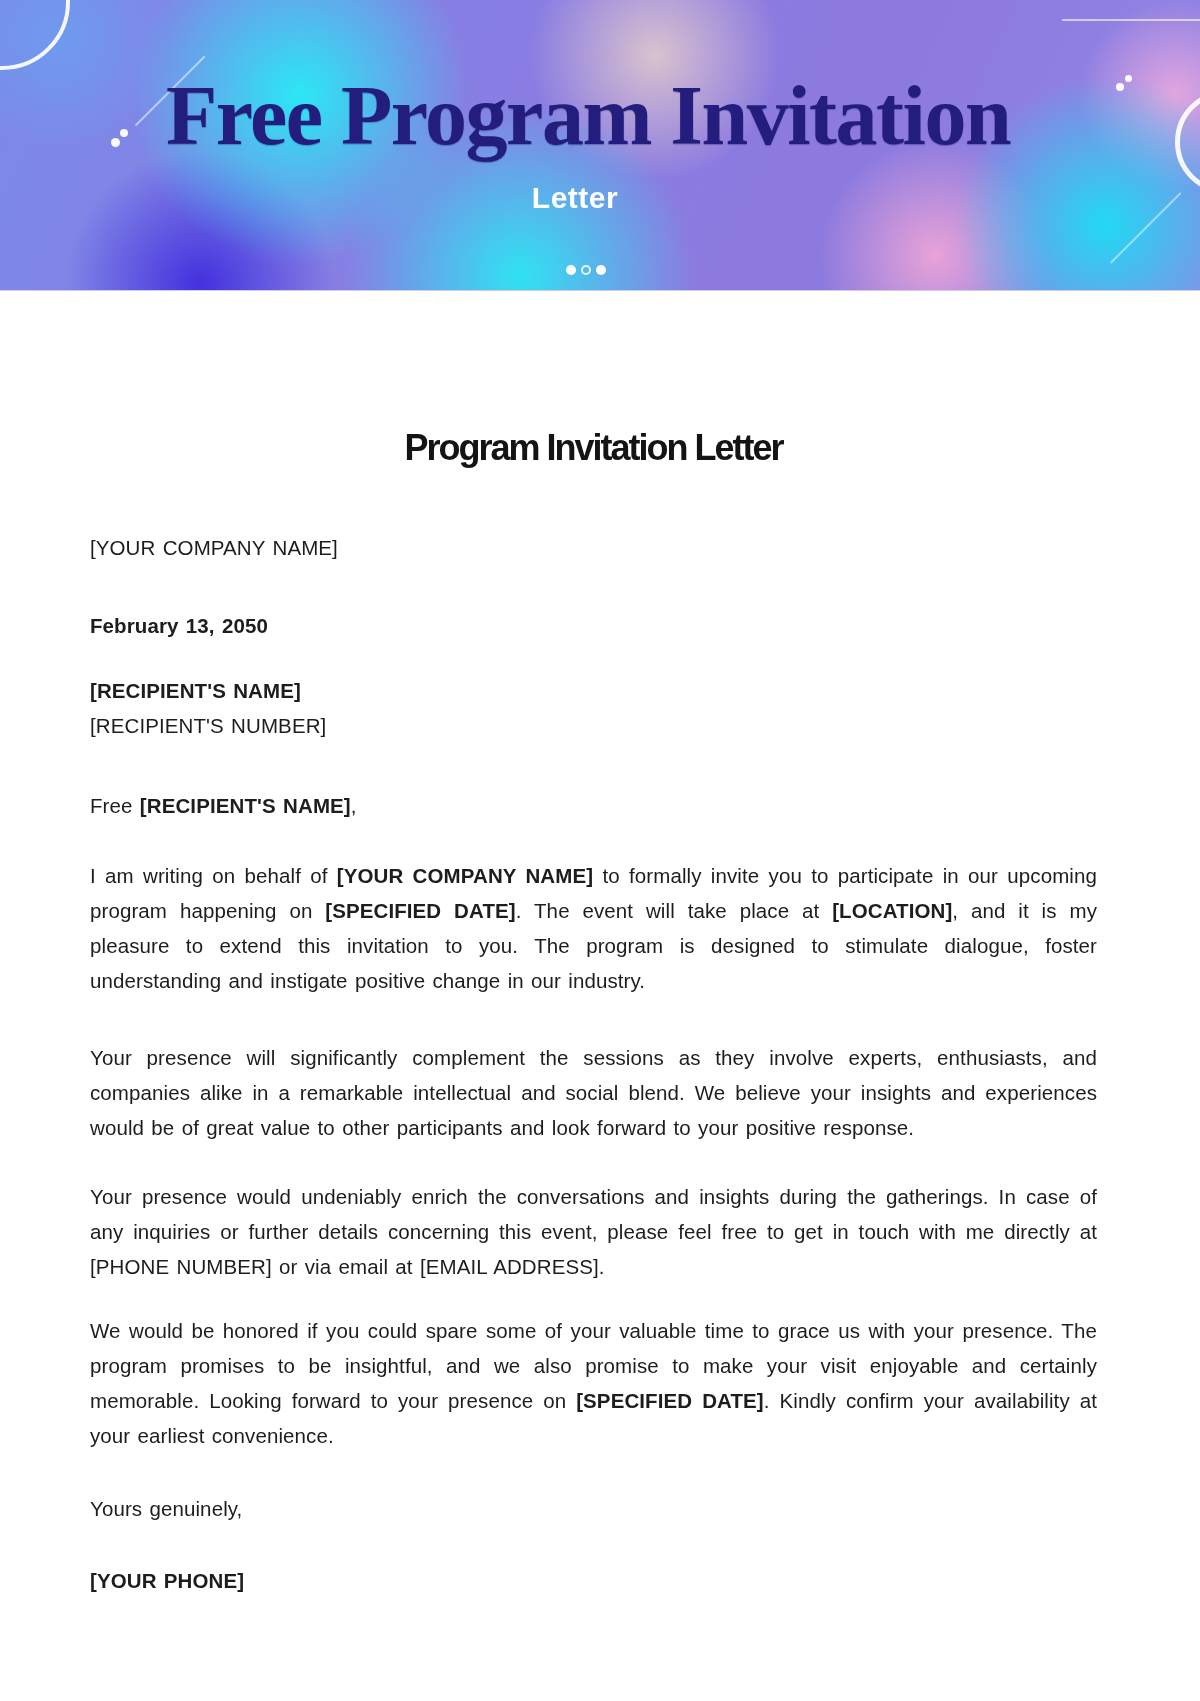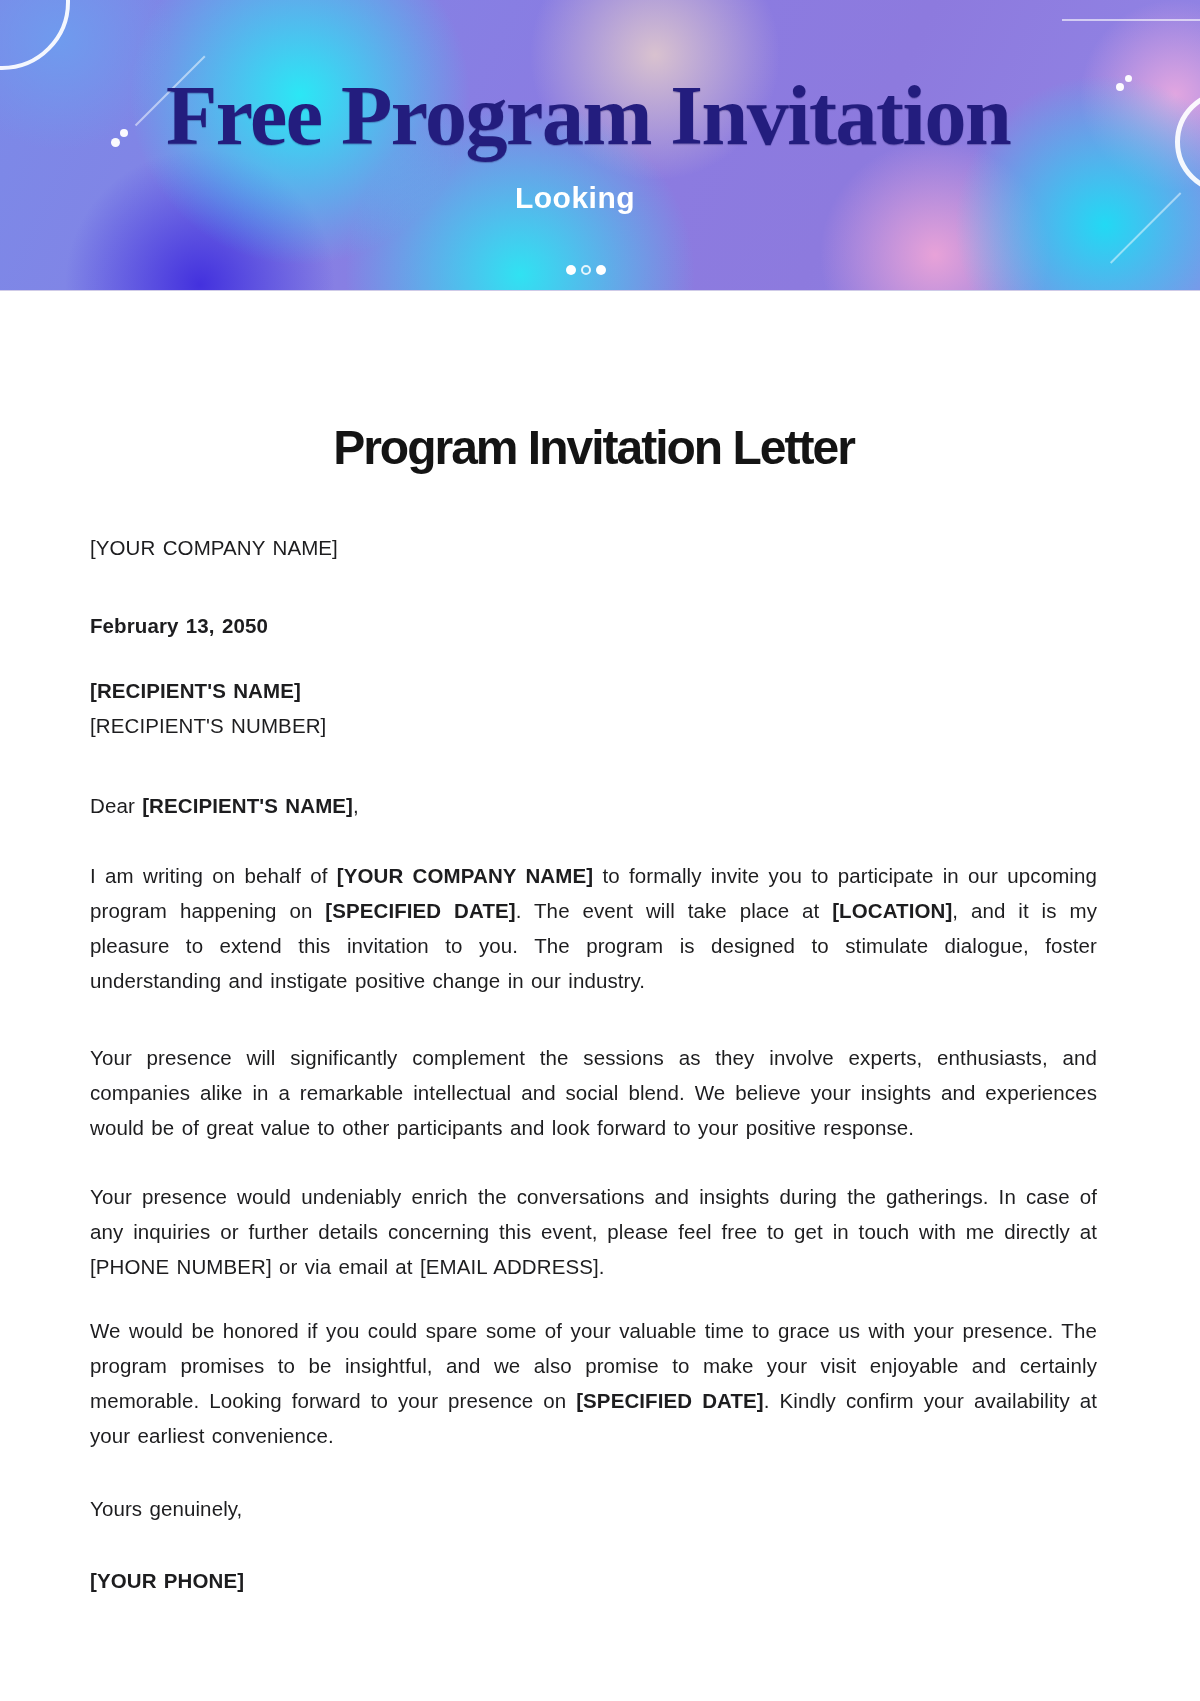--- a/index.html
+++ b/index.html
@@ -76,21 +76,21 @@
 
   
   .letter{
     padding:0 103px 0 90px;
     font-size:20.5px;line-height:35px;
     letter-spacing:.1px;word-spacing:1.5px;
   }
   .doc-heading{
     margin:132px 0 0 0;
     text-align:center;
-    font-size:48px;line-height:50px;
+    font-size:36px;line-height:50px;
     font-weight:700;letter-spacing:-2px;word-spacing:0;
     color:#141414;
   }
   .block{margin:0;}
   .m-company{margin-top:57px;}
   .m-date{margin-top:43px;font-weight:700;}
   .m-recipient{margin-top:30px;}
   .m-recipient .r-name{font-weight:700;}
   .m-salutation{margin-top:45px;}
   .para{margin:0;text-align:justify;}
@@ -110,42 +110,42 @@
   <span class="deco ring ring-tr"></span>
   <span class="deco thinline line-h-tr"></span>
   <span class="deco thinline line-d-tl"></span>
   <span class="deco thinline line-d-br"></span>
   <span class="deco wdot wdot-tl-a"></span>
   <span class="deco wdot wdot-tl-b"></span>
   <span class="deco wdot wdot-tr-a"></span>
   <span class="deco wdot wdot-tr-b"></span>
 
   <h1 class="banner-title" style="color: rgb(35, 29, 126);">Free Program Invitation</h1>
-  <p class="banner-subtitle" style="color: rgb(255, 255, 255);">Looking</p>
+  <p class="banner-subtitle" style="color: rgb(255, 255, 255);">Letter</p>
 
   <div class="carousel">
       <span class="dot"></span>
       <span class="dot outline"></span>
       <span class="dot"></span>
     </div>
 </header>
 
 <main class="letter" style="color: rgb(29, 29, 31);">
   <h2 class="doc-heading">Program Invitation Letter</h2>
 
   <p class="block m-company">[YOUR COMPANY NAME]</p>
 
   <p class="block m-date">February 13, 2050</p>
 
   <div class="block m-recipient">
     <div class="r-name">[RECIPIENT'S NAME]</div>
     <div class="r-address">[RECIPIENT'S NUMBER]</div>
   </div>
 
-  <p class="block m-salutation"><span>Dear </span><strong>[RECIPIENT'S NAME]</strong><span>,</span></p>
+  <p class="block m-salutation"><span>Free </span><strong>[RECIPIENT'S NAME]</strong><span>,</span></p>
 
   <p class="para m-p1"><span>I am writing on behalf of </span><strong>[YOUR COMPANY NAME]</strong><span> to formally invite you to participate in our upcoming program happening on </span><strong>[SPECIFIED DATE]</strong><span>. The event will take place at </span><strong>[LOCATION]</strong><span>, and it is my pleasure to extend this invitation to you. The program is designed to stimulate dialogue, foster understanding and instigate positive change in our industry.</span></p>
 
   <p class="para m-p2"><span>Your presence will significantly complement the sessions as they involve experts, enthusiasts, and companies alike in a remarkable intellectual and social blend. We believe your insights and experiences would be of great value to other participants and look forward to your positive response.</span></p>
 
   <p class="para m-p3"><span>Your presence would undeniably enrich the conversations and insights during the gatherings. In case of any inquiries or further details concerning this event, please feel free to get in touch with me directly at [PHONE NUMBER] or via email at [EMAIL ADDRESS].</span></p>
 
   <p class="para m-p4"><span>We would be honored if you could spare some of your valuable time to grace us with your presence. The program promises to be insightful, and we also promise to make your visit enjoyable and certainly memorable. Looking forward to your presence on </span><strong>[SPECIFIED DATE]</strong><span>. Kindly confirm your availability at your earliest convenience.</span></p>
 
   <p class="block m-closing">Yours genuinely,</p>

